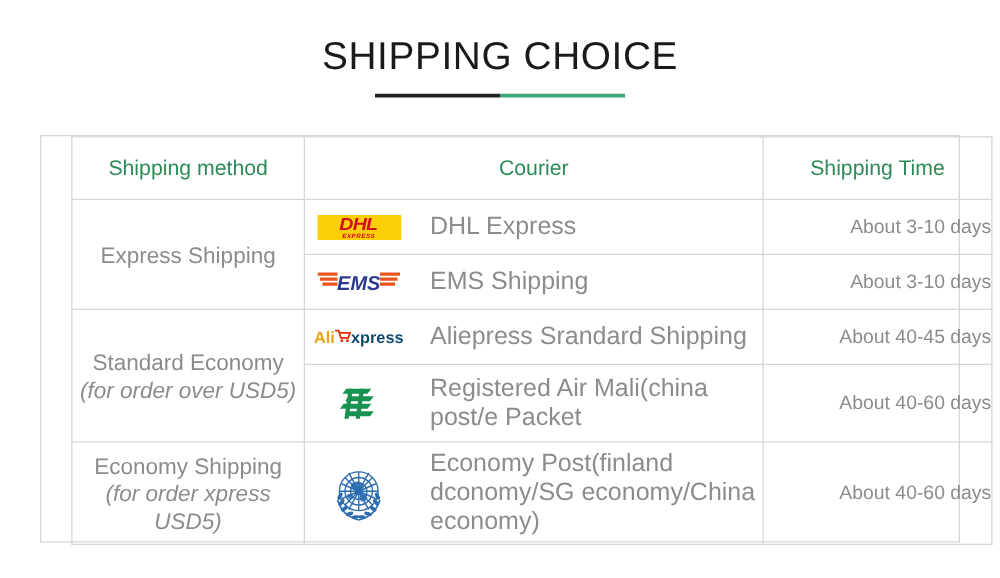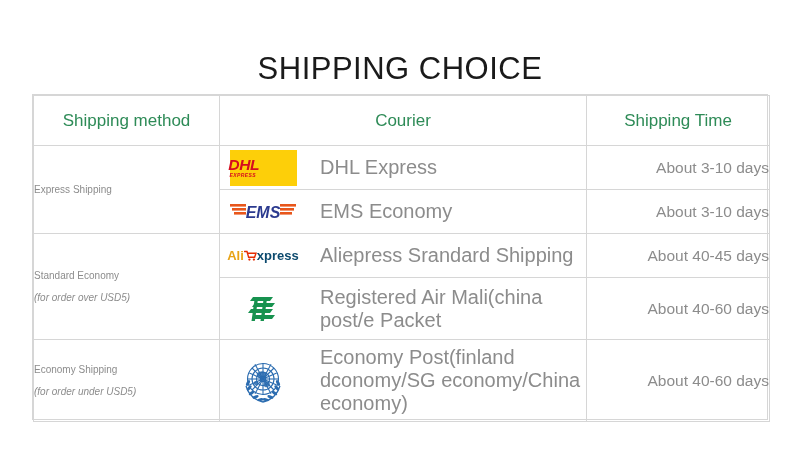--- a/index.html
+++ b/index.html
@@ -23,41 +23,41 @@
     width: 800px;
     text-align: center;
   }
   .title-text {
     font-family: "Liberation Sans", sans-serif;
     font-size: 31px;
     font-weight: 400;
     letter-spacing: 0.5px;
     color: #1a1a1a;
     line-height: 38px;
-    margin-top: 24px;
   }
   .title-rule {
     margin: 11px auto 0 auto;
     width: 200px;
     height: 3px;
     display: flex;
   }
   .title-rule .rule-left  { flex: 1; background: #222222; }
   .title-rule .rule-right { flex: 1; background: #3aa776; }
 
   
   .table-wrap {
     position: absolute;
     left: 32px;
-    top: 94px;
+    top: 108px;
     width: 736px;
     height: 326px;
     border: 1px solid #d6d6d6;
     box-sizing: border-box;
     background: #ffffff;
+    padding-left: 24px;
   }
   table.ship {
     width: 100%;
     height: 100%;
     border-collapse: collapse;
     table-layout: fixed;
   }
   table.ship td, table.ship th {
     border: 1px solid #d6d6d6;
     padding: 0;
@@ -71,22 +71,23 @@
 
   .hdr {
     height: 50px;
     text-align: center;
     font-size: 17px;
     font-weight: 400;
     color: #2e8b57;
   }
 
   .method-cell {
+    text-align: center;
     color: #8c8c8c;
-    font-size: 10px;
+    font-size: 18px;
     line-height: 22px;
     padding: 0 6px;
   }
   .method-cell .sub { display: block; font-style: italic; }
 
   .courier-cell {
     padding-left: 14px;
   }
   .courier-inner {
     display: flex;
@@ -110,25 +111,25 @@
     width: 86px;
     min-width: 86px;
     display: flex;
     align-items: center;
     justify-content: center;
   }
 
   
   .dhl {
     width: 67px;
-    height: 36px;
+    height: 20px;
     background: #fdcf09;
     display: flex;
     flex-direction: column;
-    align-items: flex-start;
+    align-items: center;
     justify-content: center;
     line-height: 1;
   }
   .dhl .dhl-main {
     font-family: "Liberation Sans", sans-serif;
     font-style: italic;
     font-weight: bold;
     font-size: 14px;
     color: #d50c1f;
     letter-spacing: -0.5px;
@@ -143,21 +144,20 @@
     letter-spacing: 0.4px;
     margin-top: 1px;
   }
 
   
   .ems { display: block; }
 
   
   .aliex {
     display: flex;
-    align-items: center;
     font-weight: bold;
     font-size: 13px;
     line-height: 1;
     white-space: nowrap;
   }
   .aliex .ali { color: #e8a317; }
   .aliex .xp  { color: #0c4a6e; }
   .aliex .cart { margin: 0 0px; display: inline-flex; }
 
   
@@ -218,21 +218,21 @@
                 <rect x="2" y="9" width="14" height="2.6" fill="#e8561b"></rect>
                 <rect x="4" y="13" width="12" height="2.6" fill="#e8561b"></rect>
 
                 <rect x="50" y="5" width="16" height="2.6" fill="#e8561b"></rect>
                 <rect x="50" y="9" width="14" height="2.6" fill="#e8561b"></rect>
                 <rect x="50" y="13" width="12" height="2.6" fill="#e8561b"></rect>
 
                 <text x="33" y="19" font-family="Liberation Sans, sans-serif" font-size="16" font-weight="bold" font-style="italic" fill="#2b3a8f" text-anchor="middle">EMS</text>
               </svg>
             </span>
-            <span class="courier-label">EMS Economy</span>
+            <span class="courier-label">EMS Shipping</span>
           </div>
         </td>
         <td class="time-cell">About 3-10 days</td>
       </tr>
 
       <tr style="height:44px">
         <td class="method-cell" rowspan="2">
           <span>Standard Economy</span>
           <span class="sub">(for order over USD5)</span>
         </td>
@@ -277,21 +277,21 @@
             </span>
             <span class="courier-label">Registered Air Mali(china post/e Packet</span>
           </div>
         </td>
         <td class="time-cell">About 40-60 days</td>
       </tr>
 
       <tr style="height:82px">
         <td class="method-cell">
           <span>Economy Shipping</span>
-          <span class="sub">(for order under USD5)</span>
+          <span class="sub">(for order xpress USD5)</span>
         </td>
         <td class="courier-cell">
           <div class="courier-inner">
             <span class="logo-slot">
               <svg class="un" width="54" height="54" viewBox="0 0 54 54" aria-hidden="true">
                 <g stroke="#2b6cb0" fill="none" stroke-width="1.1">
 
                   <circle cx="27" cy="25" r="15.5"></circle>
                   <circle cx="27" cy="25" r="11"></circle>
                   <circle cx="27" cy="25" r="6.6"></circle>

